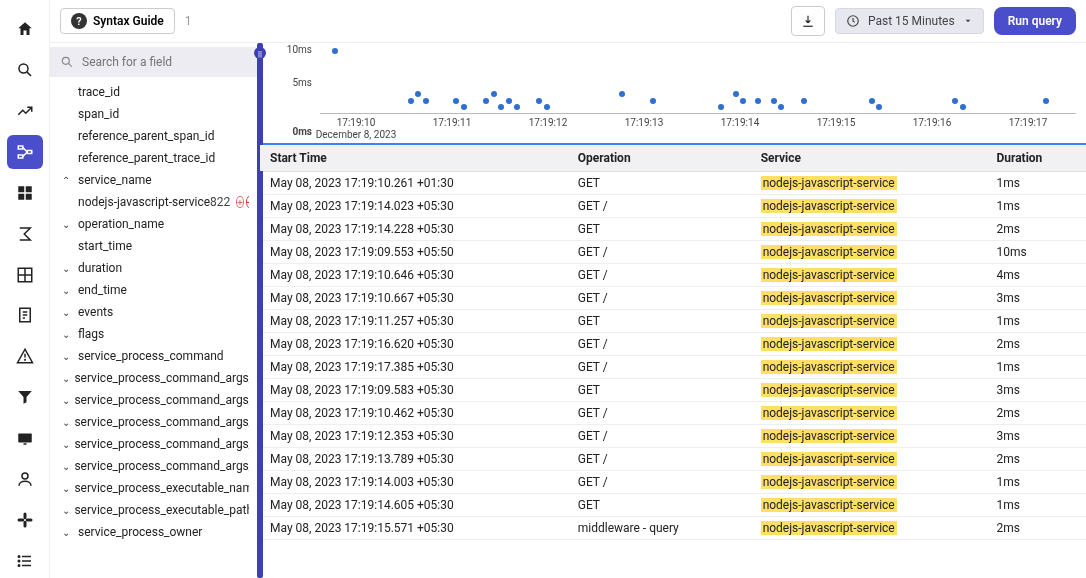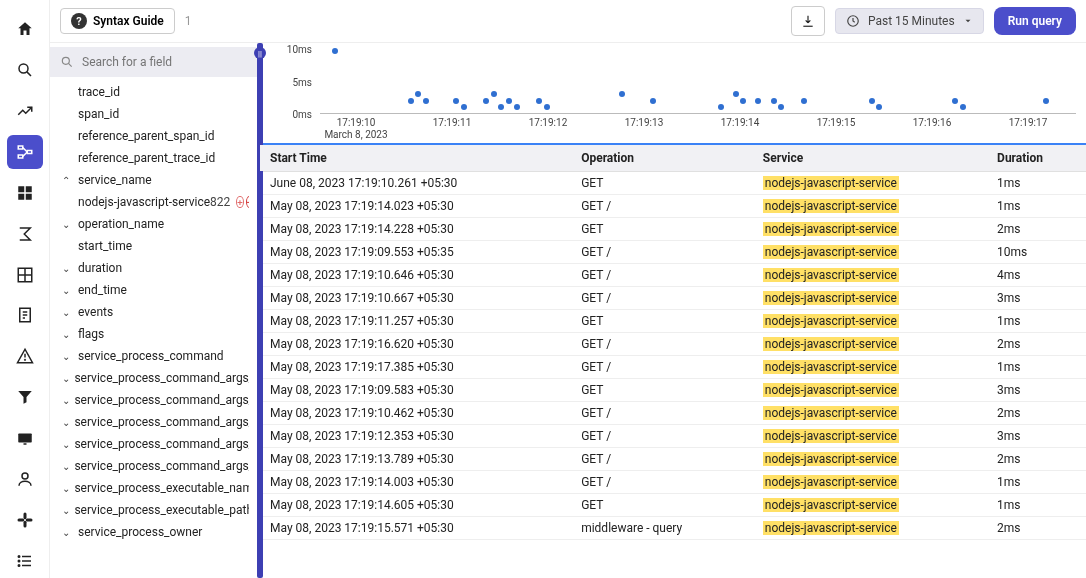--- a/index.html
+++ b/index.html
@@ -229,21 +229,21 @@
 
     <div class="results">
       <div class="splitter">
           <div class="handle">||</div>
         </div>
 
       <div class="chart-area">
         <div class="y-axis" id="y-axis">
             <div class="y-tick" style="top: 0px;">10ms</div>
             <div class="y-tick" style="top: 32.5px;">5ms</div>
-            <div class="y-tick" style="top: 65px;">0ms</div>
+            <div class="y-tick" style="top: 82px; font-weight: bold;">0ms</div>
           </div>
         <div class="plot" id="plot">
             <div class="dot" style="left: 2%; bottom: 62px;"></div>
             <div class="dot" style="left: 12%; bottom: 12.4px;"></div>
             <div class="dot" style="left: 13%; bottom: 18.6px;"></div>
             <div class="dot" style="left: 14%; bottom: 12.4px;"></div>
             <div class="dot" style="left: 18%; bottom: 12.4px;"></div>
             <div class="dot" style="left: 19%; bottom: 6.2px;"></div>
             <div class="dot" style="left: 22%; bottom: 12.4px;"></div>
             <div class="dot" style="left: 23%; bottom: 18.6px;"></div>
@@ -269,55 +269,55 @@
           </div>
         <div class="x-axis" id="x-axis">
             <div class="x-tick" style="left: 6.25%;">17:19:10</div>
             <div class="x-tick" style="left: 18.75%;">17:19:11</div>
             <div class="x-tick" style="left: 31.25%;">17:19:12</div>
             <div class="x-tick" style="left: 43.75%;">17:19:13</div>
             <div class="x-tick" style="left: 56.25%;">17:19:14</div>
             <div class="x-tick" style="left: 68.75%;">17:19:15</div>
             <div class="x-tick" style="left: 81.25%;">17:19:16</div>
             <div class="x-tick" style="left: 93.75%;">17:19:17</div>
-            <div class="x-date" style="left: 6.25%;">March 8, 2023</div>
+            <div class="x-date" style="left: 6.25%;">December 8, 2023</div>
           </div>
       </div>
 
       <div class="table-wrap">
         <table>
           <thead>
               <tr id="thead-row">
                 <th>Start Time</th>
                 <th>Operation</th>
                 <th>Service</th>
                 <th>Duration</th>
               </tr>
             </thead>
           <tbody id="tbody">
               <tr>
-                <td>June 08, 2023 17:19:10.261 +05:30</td>
+                <td>May 08, 2023 17:19:10.261 +01:30</td>
                 <td>GET</td>
                 <td><span class="hl">nodejs-javascript-service</span></td>
                 <td>1ms</td>
               </tr>
               <tr>
                 <td>May 08, 2023 17:19:14.023 +05:30</td>
                 <td>GET /</td>
                 <td><span class="hl">nodejs-javascript-service</span></td>
                 <td>1ms</td>
               </tr>
               <tr>
                 <td>May 08, 2023 17:19:14.228 +05:30</td>
                 <td>GET</td>
                 <td><span class="hl">nodejs-javascript-service</span></td>
                 <td>2ms</td>
               </tr>
               <tr>
-                <td>May 08, 2023 17:19:09.553 +05:35</td>
+                <td>May 08, 2023 17:19:09.553 +05:50</td>
                 <td>GET /</td>
                 <td><span class="hl">nodejs-javascript-service</span></td>
                 <td>10ms</td>
               </tr>
               <tr>
                 <td>May 08, 2023 17:19:10.646 +05:30</td>
                 <td>GET /</td>
                 <td><span class="hl">nodejs-javascript-service</span></td>
                 <td>4ms</td>
               </tr>

